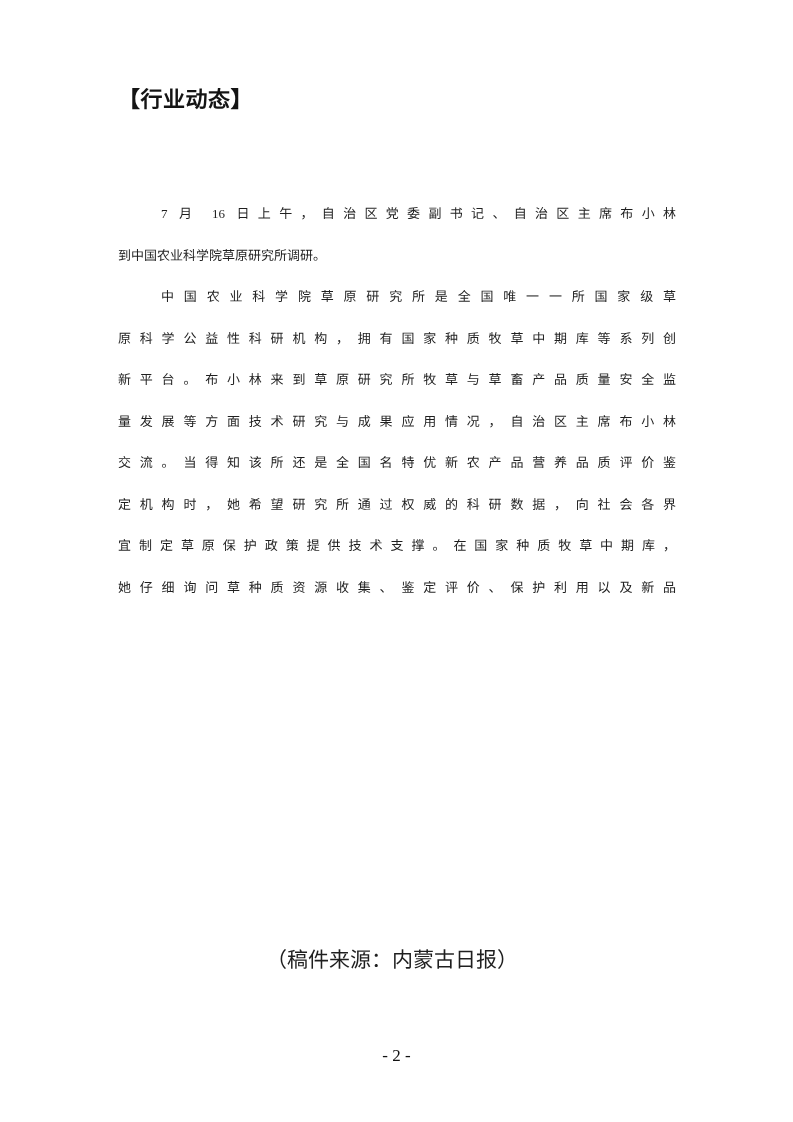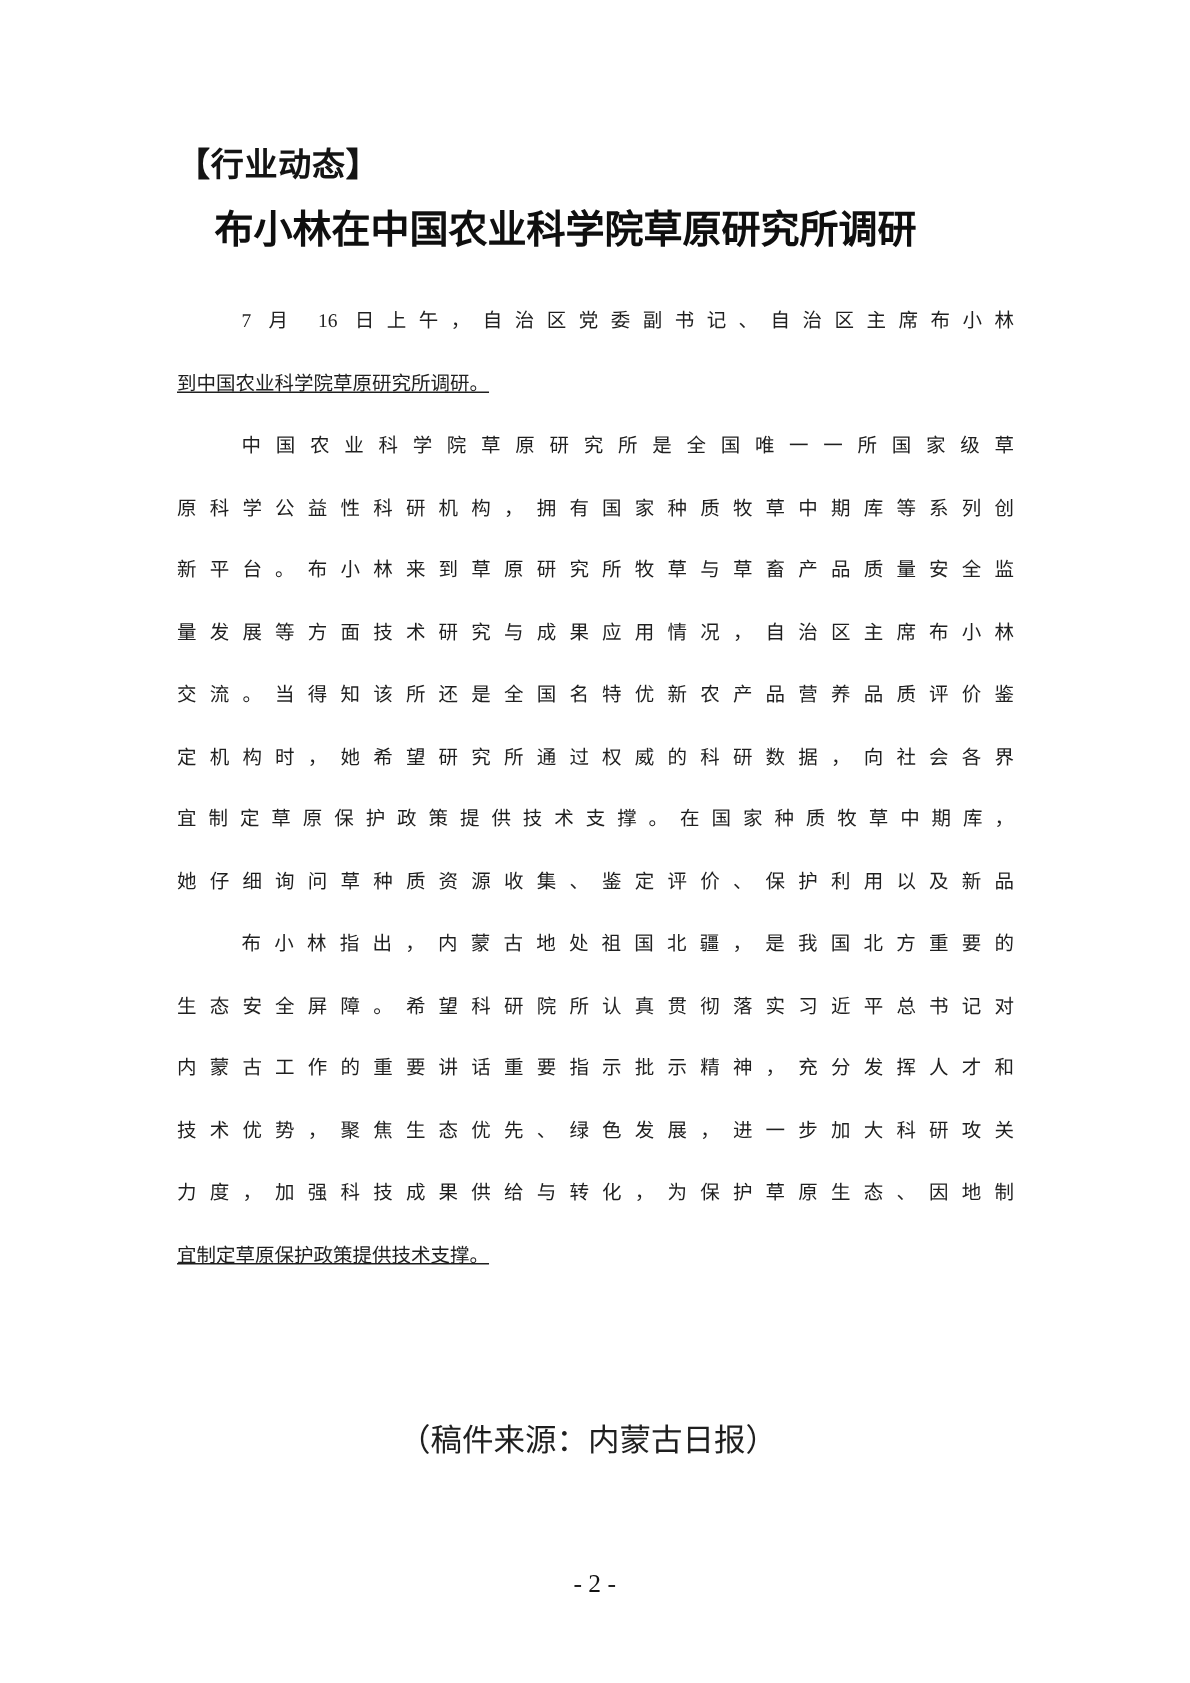--- a/index.html
+++ b/index.html
@@ -16,21 +16,21 @@
     color: #1f1f1f;
   }
   .page {
     position: absolute;
     inset: 0;
     background: #ffffff;
   }
   .section-tag {
     position: absolute;
     left: 118px;
-    top: 97px;
+    top: 87px;
     font-family: "Liberation Sans", "DejaVu Sans", sans-serif;
     font-weight: 700;
     font-size: 22px;
     line-height: 26px;
     color: #141414;
     letter-spacing: 0.5px;
   }
   .doc-title {
     position: absolute;
     left: 118px;
@@ -63,21 +63,20 @@
     text-align: justify;
     text-align-last: justify;
     color: #1f1f1f;
   }
   .line.first {
     padding-left: 43px;
   }
   .line.last {
     text-align: right;
     text-align-last: left;
-    text-decoration: underline;
   }
   .source-line {
     position: absolute;
     left: 118px;
     top: 940px;
     width: 558px;
     box-sizing: border-box;
     padding-right: 10px;
     font-size: 21px;
     line-height: 41.5px;
@@ -94,43 +93,34 @@
     line-height: 20px;
     color: #121212;
   }
 </style>
 </head>
 <body>
 
 <div class="page">
   <div class="section-tag">【行业动态】</div>
 
-  <h1 class="doc-title">布小林在中国农业科学院草原研究所调研</h1>
 
   <div class="article-body">
       <div class="paragraph">
         <div class="line first">7 月 16 日上午，自治区党委副书记、自治区主席布小林</div>
         <div class="line last">到中国农业科学院草原研究所调研。</div>
       </div>
       <div class="paragraph">
         <div class="line first">中国农业科学院草原研究所是全国唯一一所国家级草</div>
         <div class="line">原科学公益性科研机构，拥有国家种质牧草中期库等系列创</div>
         <div class="line">新平台。布小林来到草原研究所牧草与草畜产品质量安全监</div>
         <div class="line">量发展等方面技术研究与成果应用情况，自治区主席布小林</div>
         <div class="line">交流。当得知该所还是全国名特优新农产品营养品质评价鉴</div>
         <div class="line">定机构时，她希望研究所通过权威的科研数据，向社会各界</div>
         <div class="line">宜制定草原保护政策提供技术支撑。在国家种质牧草中期库，</div>
         <div class="line">她仔细询问草种质资源收集、鉴定评价、保护利用以及新品</div>
       </div>
-      <div class="paragraph">
-        <div class="line first">布小林指出，内蒙古地处祖国北疆，是我国北方重要的</div>
-        <div class="line">生态安全屏障。希望科研院所认真贯彻落实习近平总书记对</div>
-        <div class="line">内蒙古工作的重要讲话重要指示批示精神，充分发挥人才和</div>
-        <div class="line">技术优势，聚焦生态优先、绿色发展，进一步加大科研攻关</div>
-        <div class="line">力度，加强科技成果供给与转化，为保护草原生态、因地制</div>
-        <div class="line last">宜制定草原保护政策提供技术支撑。</div>
-      </div>
     </div>
 
   <div class="source-line">（稿件来源：内蒙古日报）</div>
 
   <div class="page-number">- 2 -</div>
 </div>
 
 </body></html>

